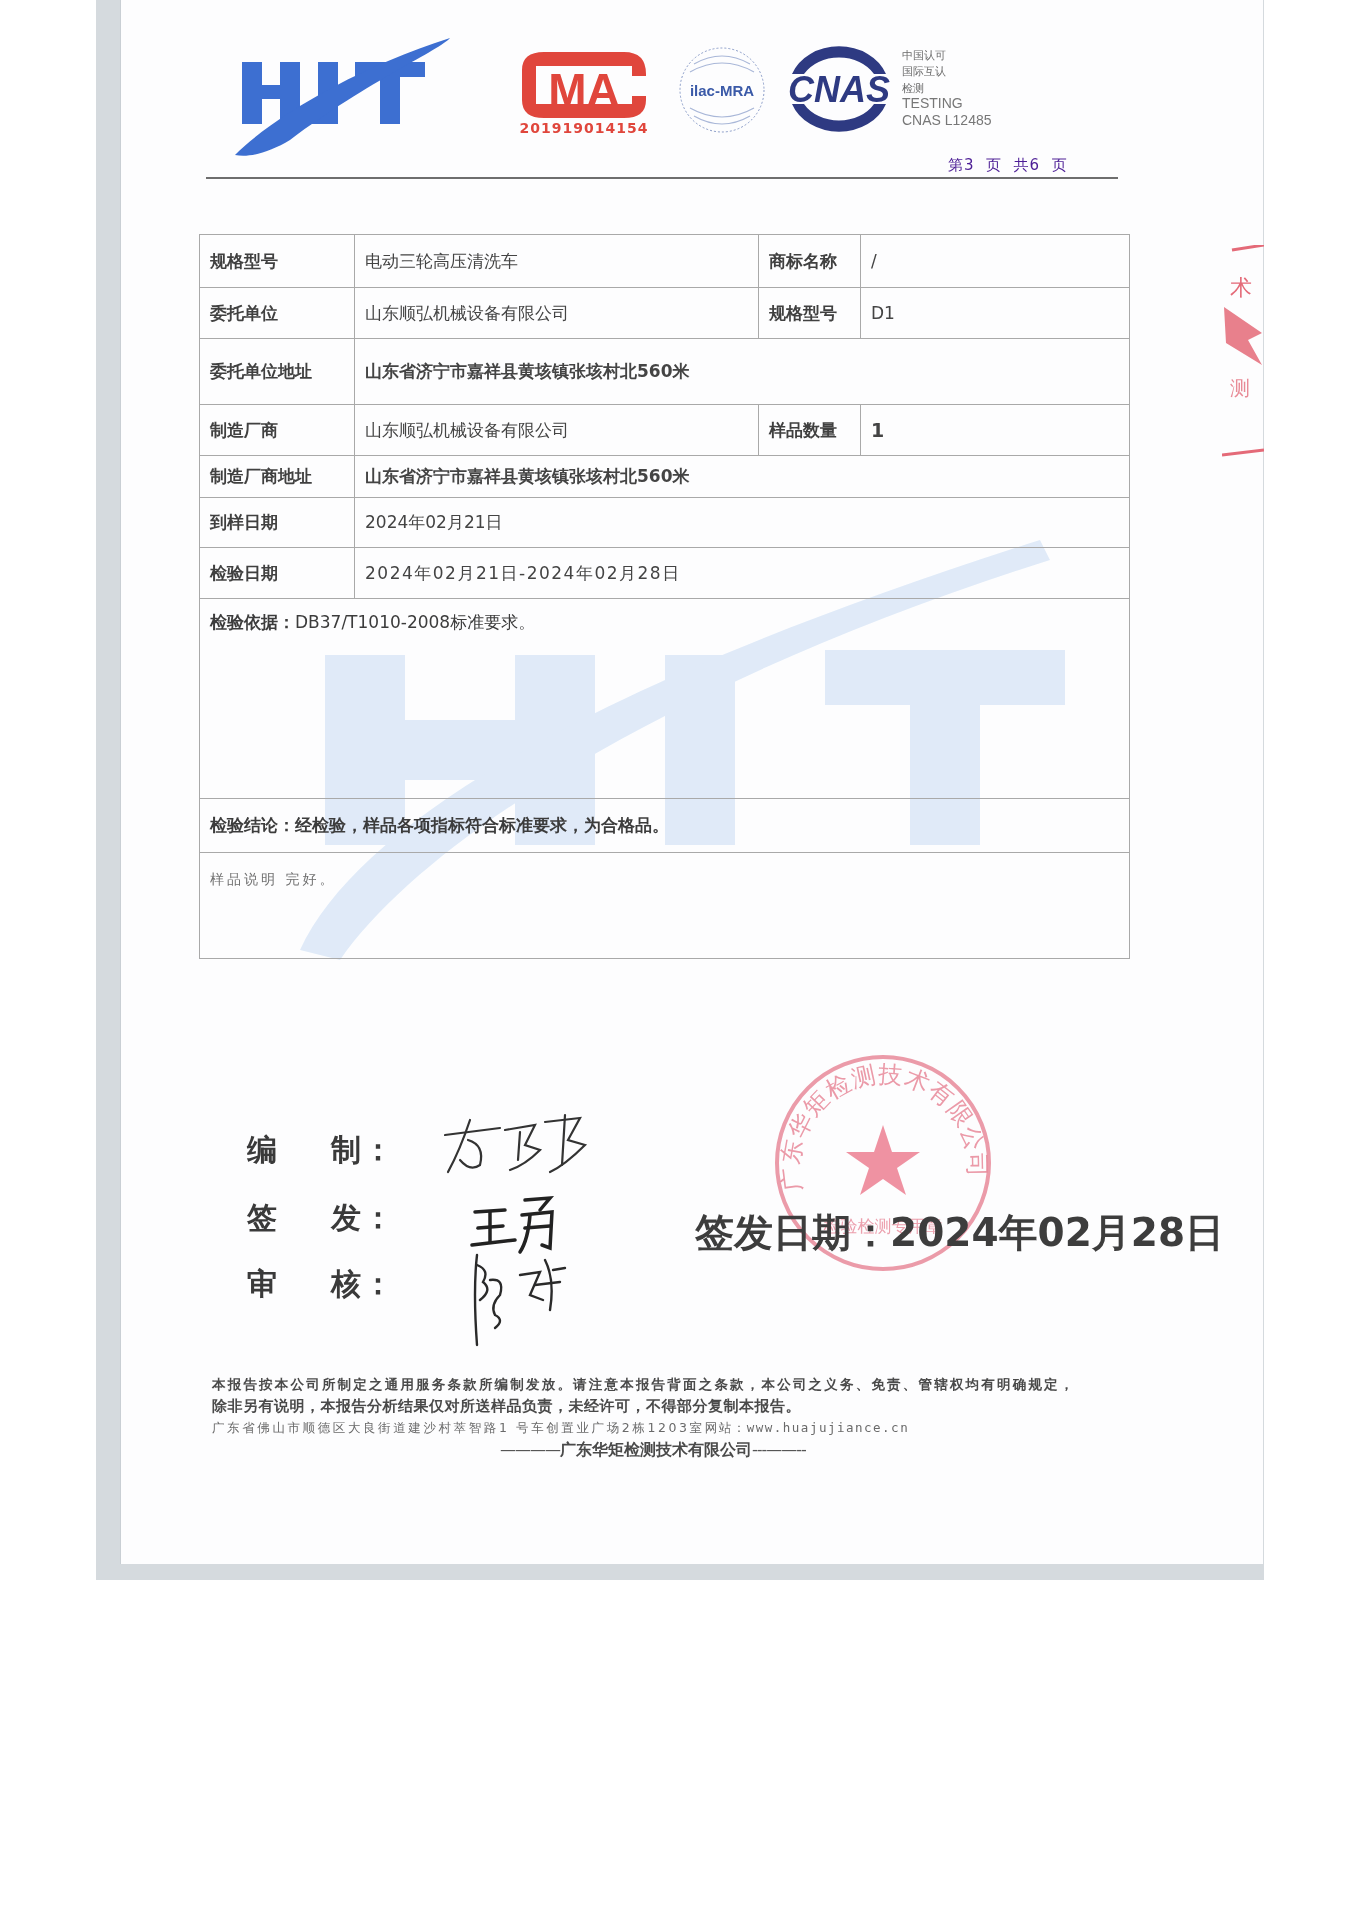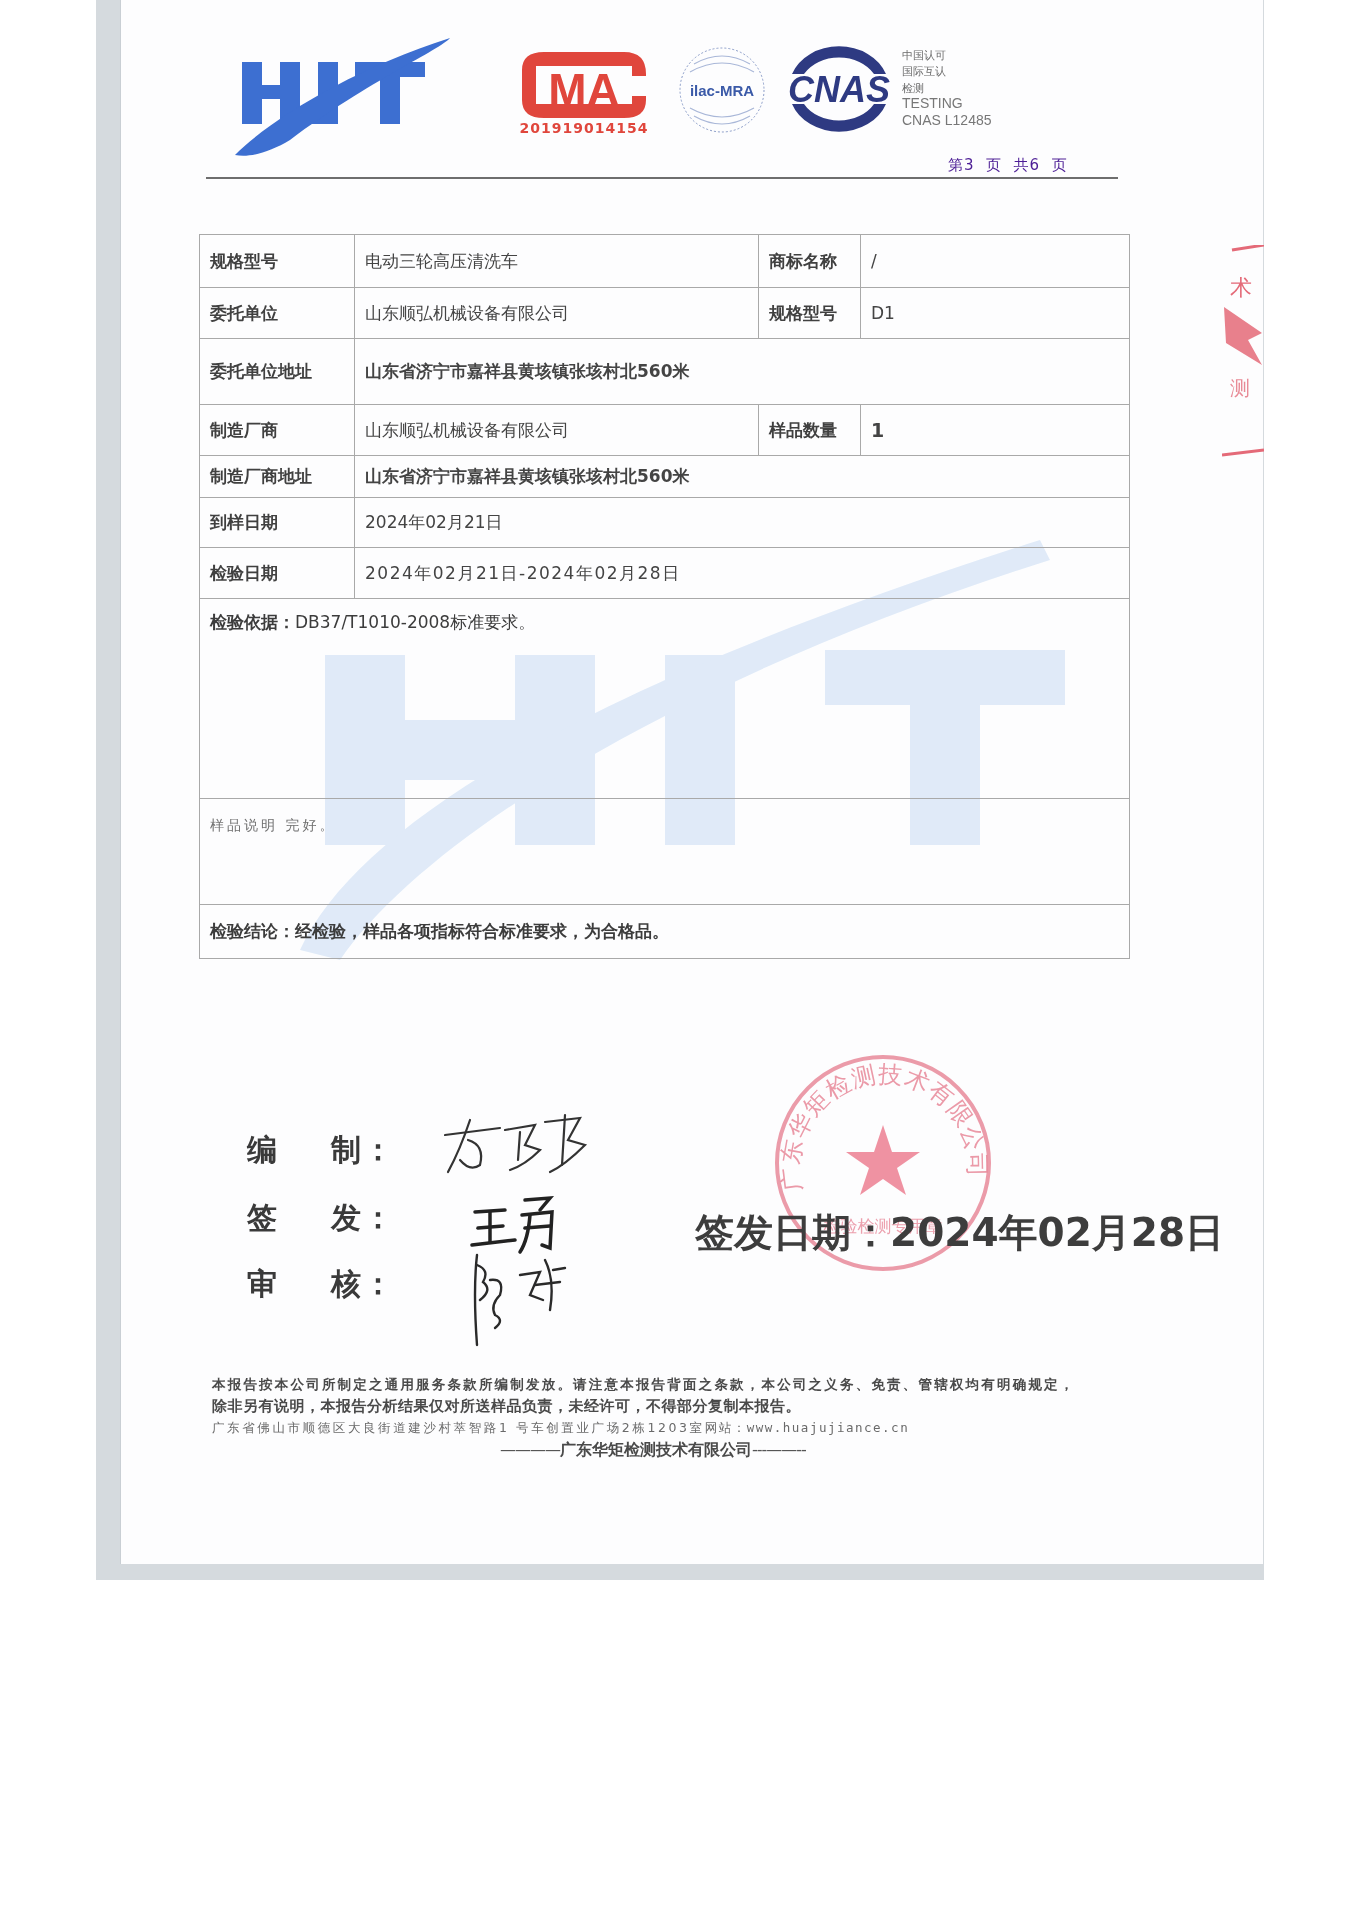--- a/index.html
+++ b/index.html
@@ -178,28 +178,28 @@
   </tr>
   <tr style="height:51px">
     <td class="lbl">检验日期</td>
     <td class="val" colspan="3" style="letter-spacing:1.5px;">2024年02月21日-2024年02月28日</td>
   </tr>
   <tr style="height:200px">
     <td class="block" colspan="4">
       <span class="lbl" style="font-weight:bold;">检验依据：</span><span>DB37/T1010-2008标准要求。</span>
     </td>
   </tr>
+  <tr style="height:54px">
+    <td colspan="4" style="font-weight:bold;">
+      <span>检验结论：</span><span>经检验，样品各项指标符合标准要求，为合格品。</span>
+    </td>
+  </tr>
   <tr style="height:106px">
     <td class="block small-note" colspan="4" style="padding-top:18px;">
       <span>样品说明</span>&nbsp;<span>完好。</span>
-    </td>
-  </tr>
-  <tr style="height:54px">
-    <td colspan="4" style="font-weight:bold;">
-      <span>检验结论：</span><span>经检验，样品各项指标符合标准要求，为合格品。</span>
     </td>
   </tr>
 </tbody>
   </table>
 
 <div class="abs sig-label" style="left:247px;top:1130px;">
   <span>编</span><span class="gap"></span><span>制：</span>
 </div>
 <svg class="abs sig-img" style="left:440px;top:1110px;" width="160" height="70" viewBox="0 0 160 70">
   <g fill="none" stroke="#333" stroke-width="2.2" stroke-linecap="round">

